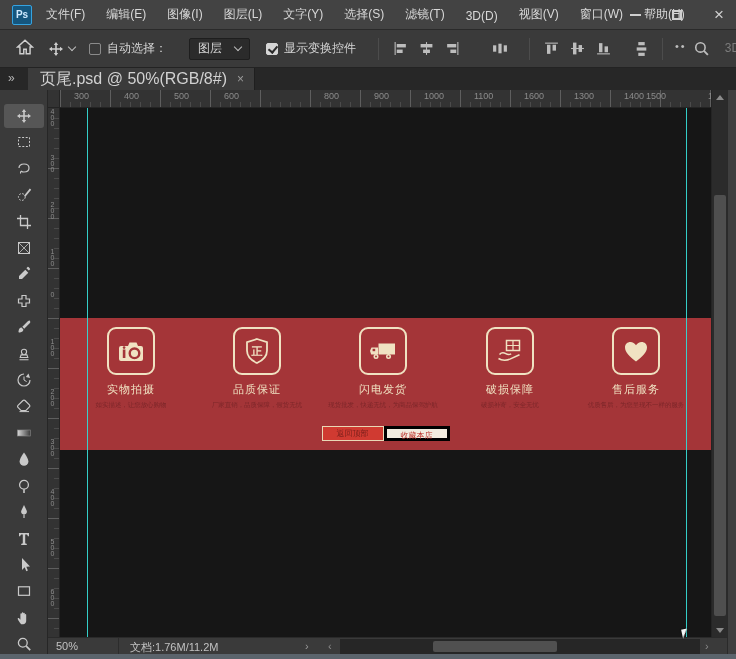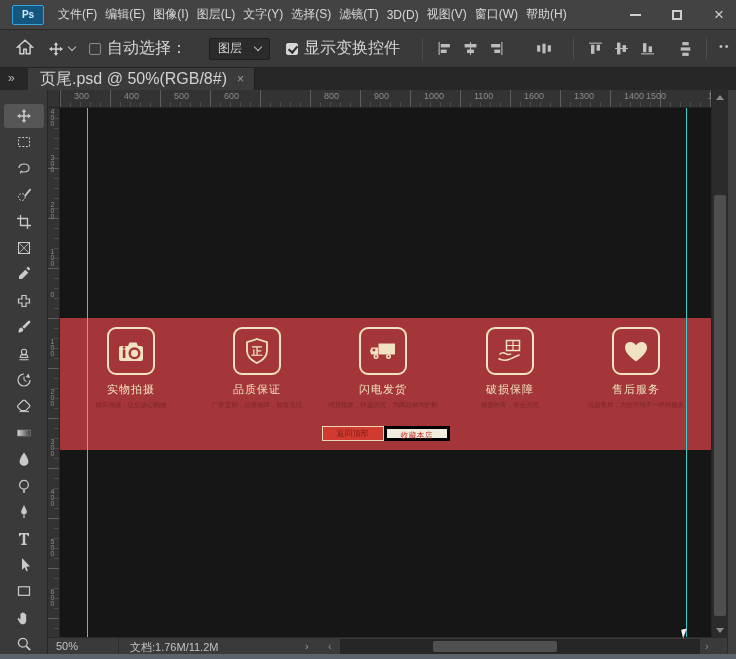--- a/index.html
+++ b/index.html
@@ -6,43 +6,43 @@
   html,body { background:#202020; }
   body { font-family:"Liberation Sans","DejaVu Sans",sans-serif; }
   #app {
     position:relative; width:736px; height:659px; overflow:hidden;
     background:#323232; color:#d8d8d8; font-size:12px;
     -webkit-user-select:none; user-select:none;
   }
   
   .titlebar { position:absolute; left:0; top:0; width:736px; height:30px;
     background:#434343; border-bottom:1px solid #2a2a2a; display:flex; align-items:center; }
-  .ps-logo { width:32px; height:20px; margin:0 14px 0 12px; background:#15567e;
+  .ps-logo { width:20px; height:20px; margin:0 14px 0 12px; background:#15567e;
     border:1px solid #35a3e0; border-radius:2px; color:#cfeaff; font-size:10px; font-weight:bold;
     display:flex; align-items:center; justify-content:center; }
-  .menubar { display:flex; align-items:center; gap:8px; }
+  .menubar { display:flex; align-items:flex-end; gap:21px; }
   .menu-item { color:#d8d8d8; font-size:12px; cursor:default; white-space:nowrap; }
   .win-controls { position:absolute; right:6px; top:0; height:30px; display:flex; align-items:center; gap:20px; }
   .win-btn { width:22px; height:18px; display:flex; align-items:center; justify-content:center; color:#cfcfcf; }
   .glyph-min { width:11px; height:2px; background:#cfcfcf; }
   .glyph-max { width:10px; height:10px; border:2px solid #cfcfcf; }
   .glyph-close { font-size:17px; line-height:10px; color:#cfcfcf; }
   
   .optionsbar { position:absolute; left:0; top:30px; width:736px; height:38px;
     background:#3a3a3a; border-bottom:1px solid #232323; display:flex; align-items:center; }
   .opt-home { margin:0 14px 0 16px; }
   .opt-tool { display:flex; align-items:center; margin-right:14px; }
   .chev-down { width:6px; height:6px; border-right:1px solid #bdbdbd; border-bottom:1px solid #bdbdbd;
     transform:rotate(45deg); margin:-3px 0 0 5px; }
   .checkbox { width:12px; height:12px; border:1px solid #8b8b8b; border-radius:2px; background:transparent;
     margin-right:6px; position:relative; flex:none; }
   .checkbox.checked { background:#d6d6d6; border-color:#d6d6d6; }
   .checkbox.checked::after { content:""; position:absolute; left:3px; top:0px; width:4px; height:7px;
     border-right:2px solid #2b2b2b; border-bottom:2px solid #2b2b2b; transform:rotate(40deg); }
-  .opt-label { font-size:16px; color:#d4d4d4; white-space:nowrap; }
+  .opt-label { font-size:12px; color:#d4d4d4; white-space:nowrap; }
   .dropdown { display:flex; align-items:center; gap:8px; background:#2b2b2b; border:1px solid #1e1e1e;
     border-radius:2px; height:22px; padding:0 8px; margin:0 16px 0 8px; }
   .dropdown .opt-label { font-size:12px; }
   .sep-v { width:1px; height:22px; background:#4c4c4c; margin:0 8px; flex:none; }
   .align-ico { width:22px; height:22px; display:flex; align-items:center; justify-content:center; flex:none; margin:0 2px; }
   .dots-ico { color:#bdbdbd; letter-spacing:2px; font-size:11px; margin:0 2px 6px 4px; }
   .mode3d { color:#7c7c7c; font-size:12px; margin-left:10px; white-space:nowrap; }
   
   .tabbar { position:absolute; left:0; top:68px; width:736px; height:22px; background:#272727; }
   .tab-overflow { position:absolute; left:8px; top:3px; color:#b5b5b5; font-size:12px; letter-spacing:-1px; }

